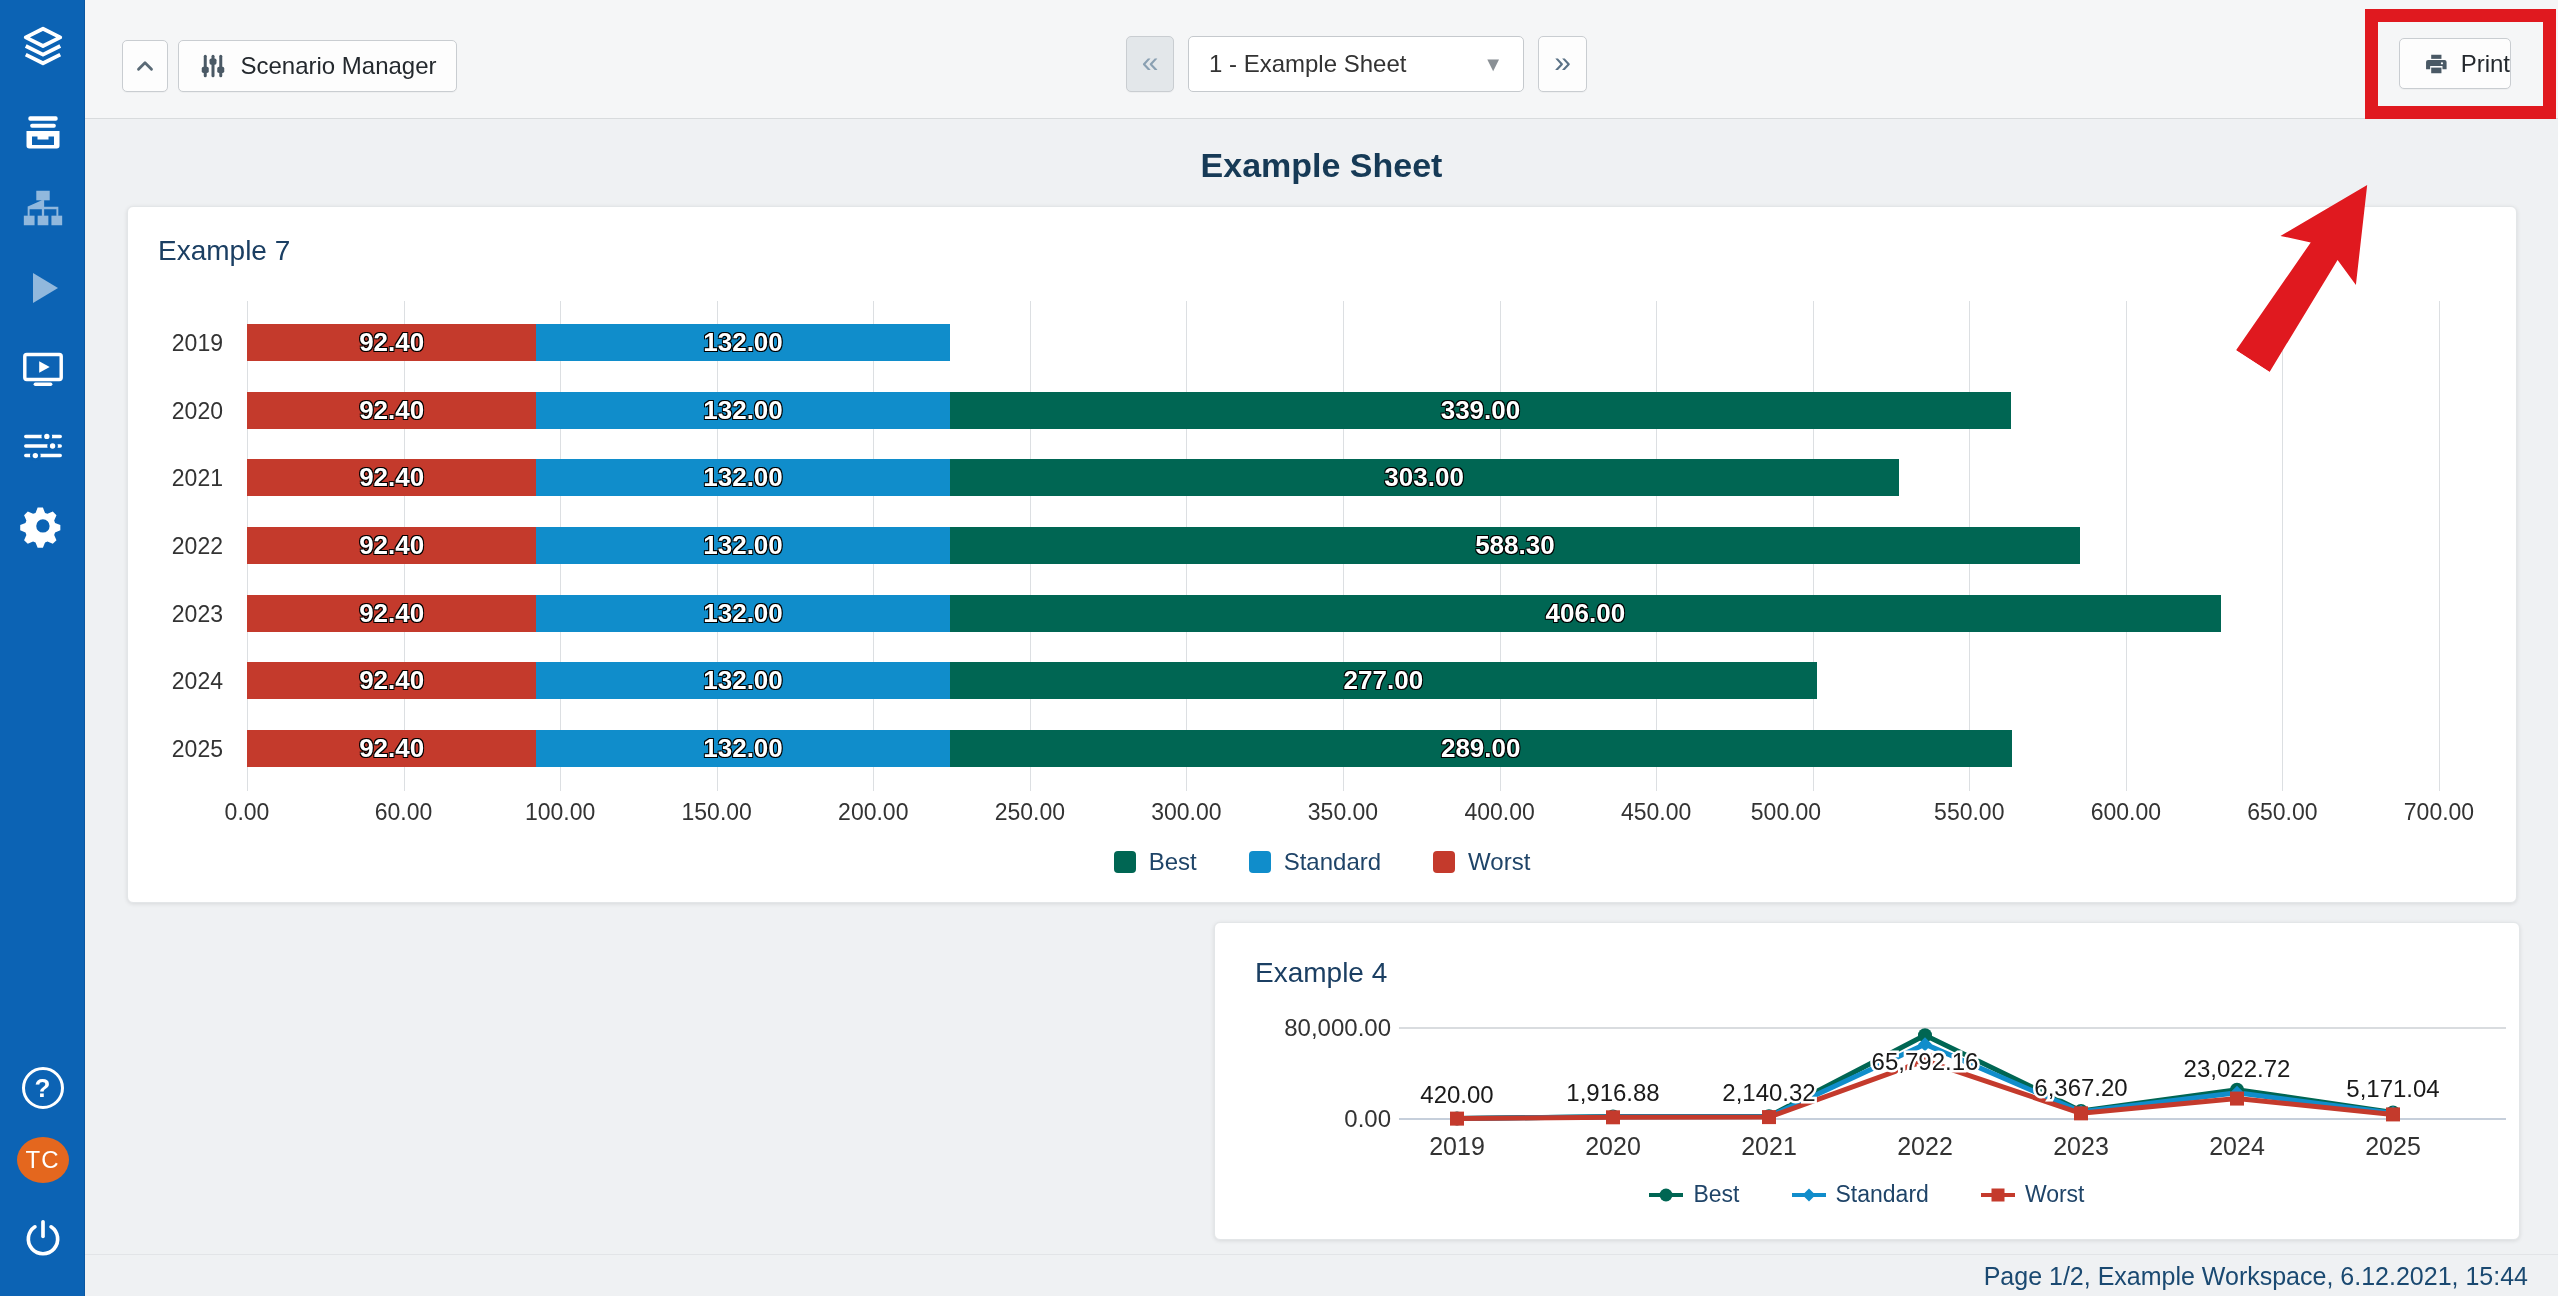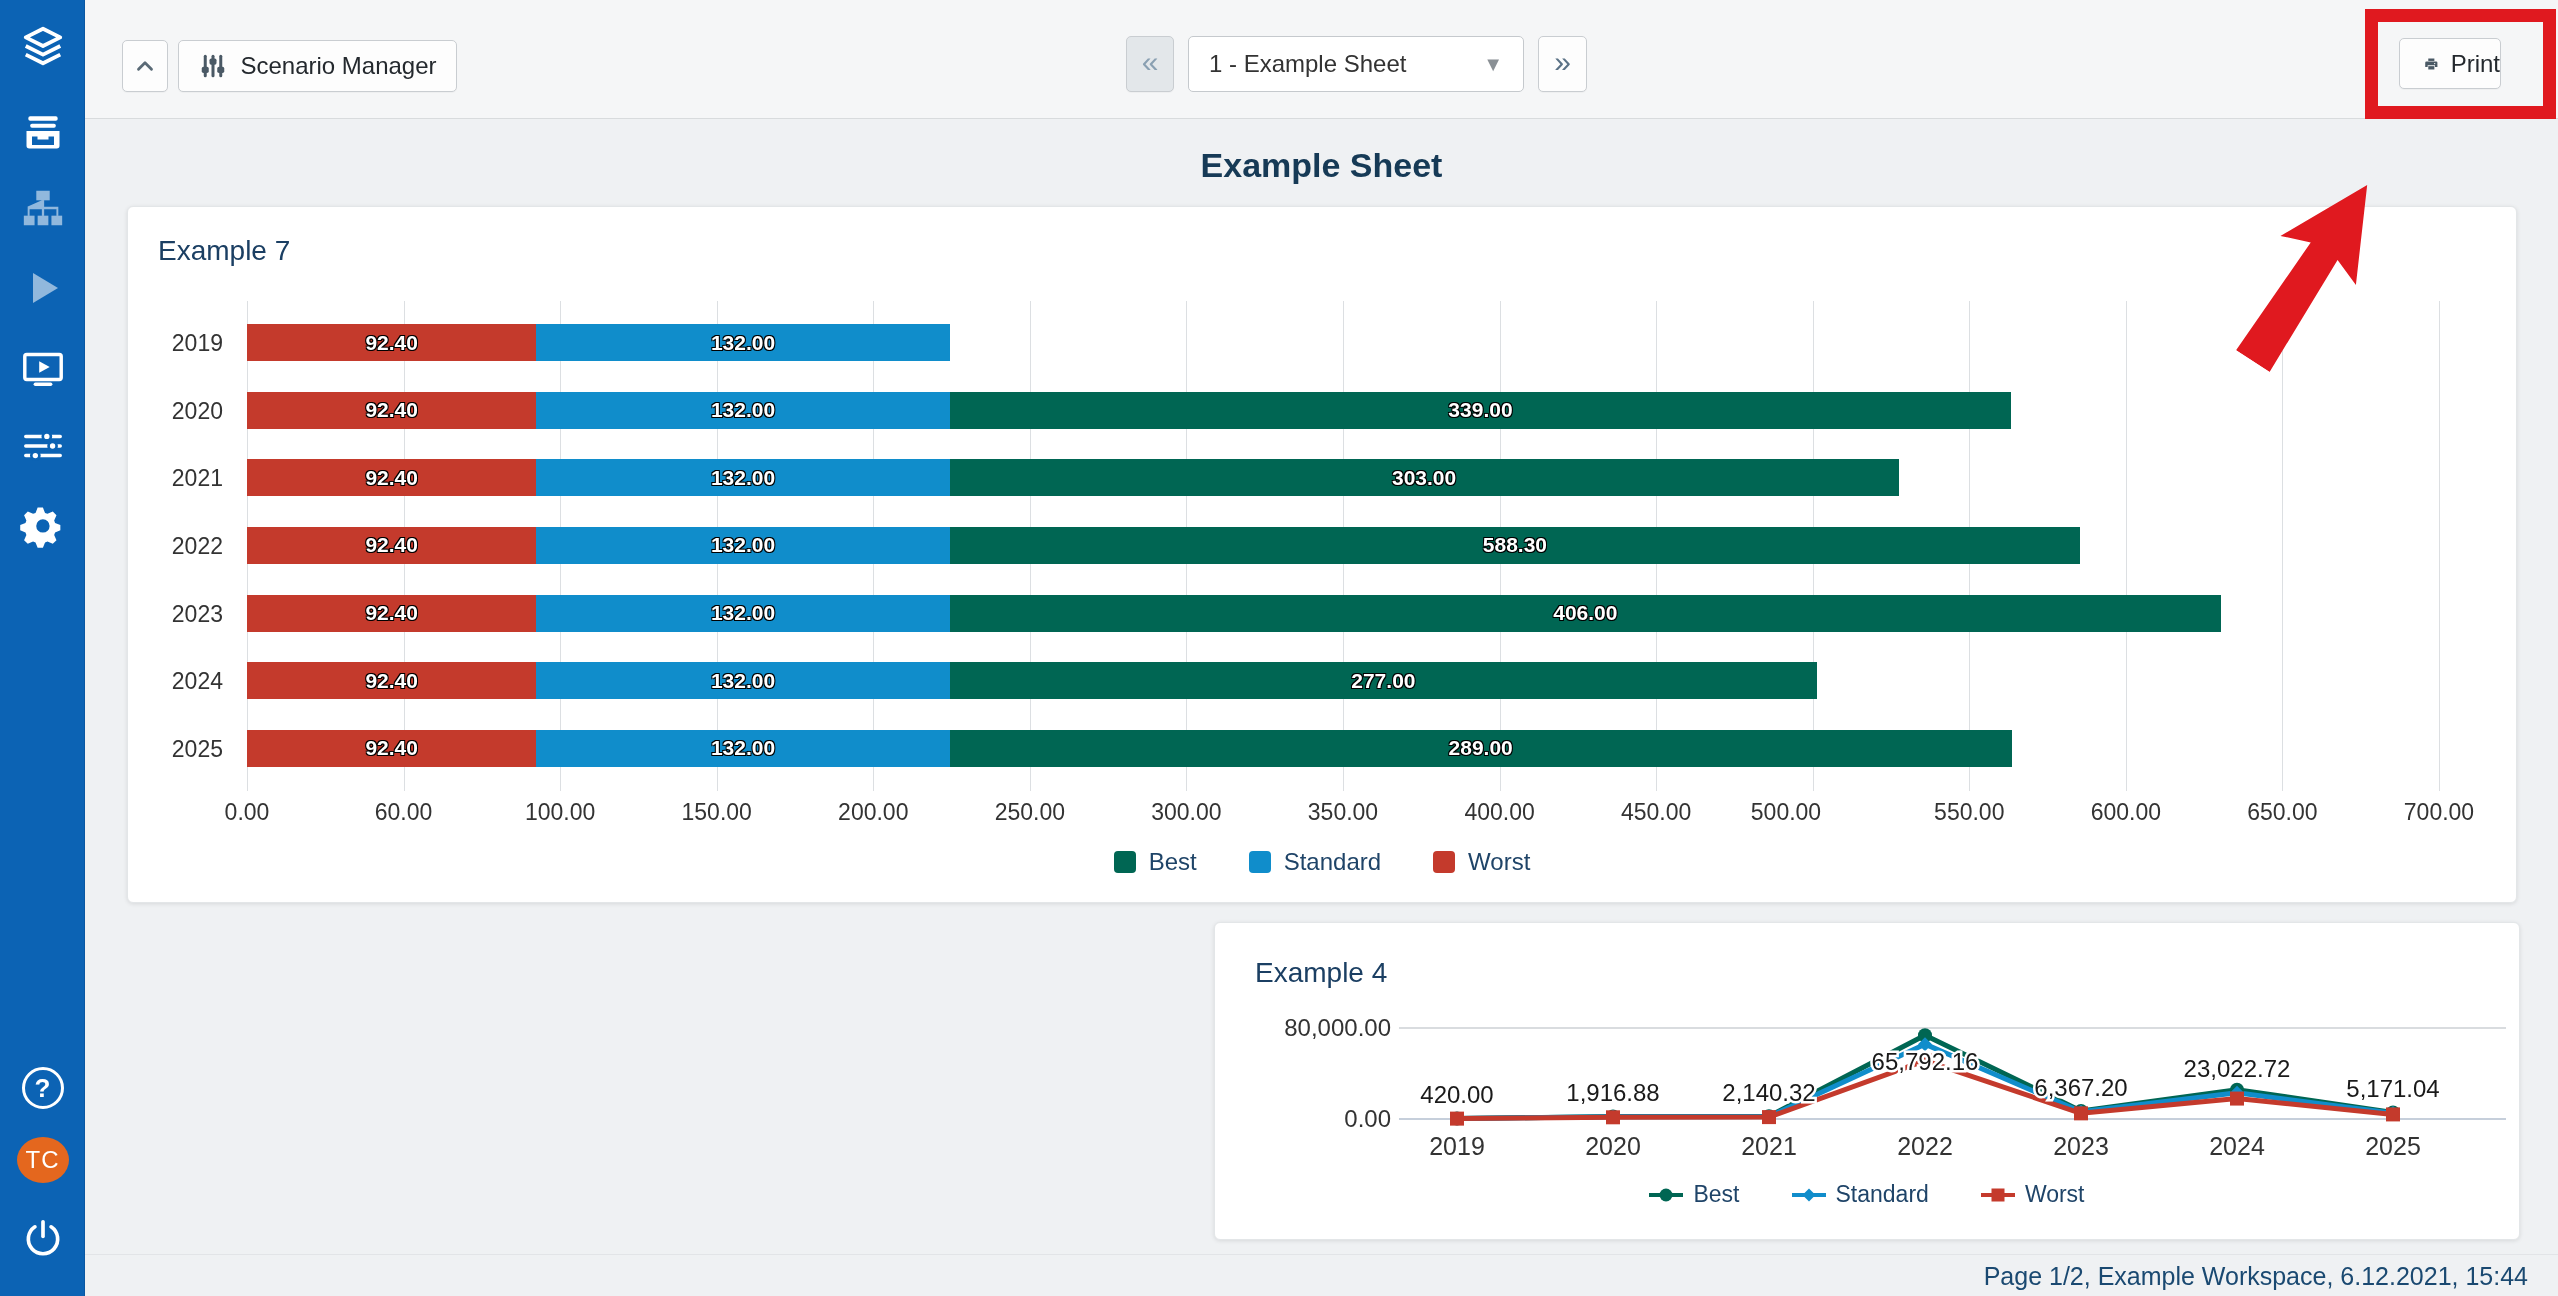--- a/index.html
+++ b/index.html
@@ -41,21 +41,21 @@
   .panel-title { position:absolute; font-size:28px; color:#1b3f63; }
 
   
   #chart3 { position:absolute; inset:0; }
   .vgrid { position:absolute; width:1px; background:#dcdfe2; top:94px; height:490px; }
   .ylab { position:absolute; width:95px; text-align:right; font-size:23px; color:#333; }
   .xlab { position:absolute; top:592px; width:120px; margin-left:-60px; text-align:center;
     font-size:23px; color:#333; }
   .barseg { position:absolute; height:37px; display:flex; align-items:center;
     justify-content:center; overflow:visible; }
-  .barseg span { color:#fff; font-size:21px; font-weight:600; white-space:nowrap;
+  .barseg span { color:#fff; font-size:26px; font-weight:600; white-space:nowrap;
     text-shadow:-1px -1px 0 #000,1px -1px 0 #000,-1px 1px 0 #000,1px 1px 0 #000; }
   .legend { position:absolute; left:0; right:0; display:flex; justify-content:center;
     gap:52px; align-items:center; }
   .lg-item { display:flex; align-items:center; gap:13px; font-size:24px; color:#1f4468; }
   .lg-sq { width:22px; height:22px; border-radius:4px; }
 
   
   #footer-line { position:absolute; left:85px; right:0; top:1254px; border-top:1px solid #e2e4e7; }
   #footer-text { position:absolute; right:30px; top:1262px; font-size:25px; color:#1a4971; }
 
@@ -154,21 +154,21 @@
     <span class="pager-glyph" style="color:#8aa0b2">«</span>
   </div>
   <div id="sheet-select" style="left:1103px; top:36px; width:336px; height:56px;">
     <span>1 - Example Sheet</span>
     <span id="sheet-caret">▼</span>
   </div>
   <div class="tbtn" style="left:1453px; top:36px; width:49px; height:56px;">
     <span class="pager-glyph">»</span>
   </div>
 
-  <div class="tbtn" style="left:2314px; top:38px; width:102px; height:51px;padding-left:24px;">
+  <div class="tbtn" style="left:2314px; top:38px; width:112px; height:51px;padding-left:24px;">
     <svg width="30" height="30" viewBox="0 0 24 24" fill="#4a5965">
       <path d="M7 3h10v4H7z"></path>
       <path d="M4 8h16a2 2 0 0 1 2 2v7h-4v-3H6v3H2v-7a2 2 0 0 1 2-2z M17.5 10.2a1.1 1.1 0 1 0 .01 2.2 1.1 1.1 0 0 0 -.01-2.2z" fill-rule="evenodd"></path>
       <path d="M7 15.5h10V21H7z"></path>
     </svg>
     <span>Print</span>
   </div>
 </div>
 
 <div id="page-title">Example Sheet</div>

